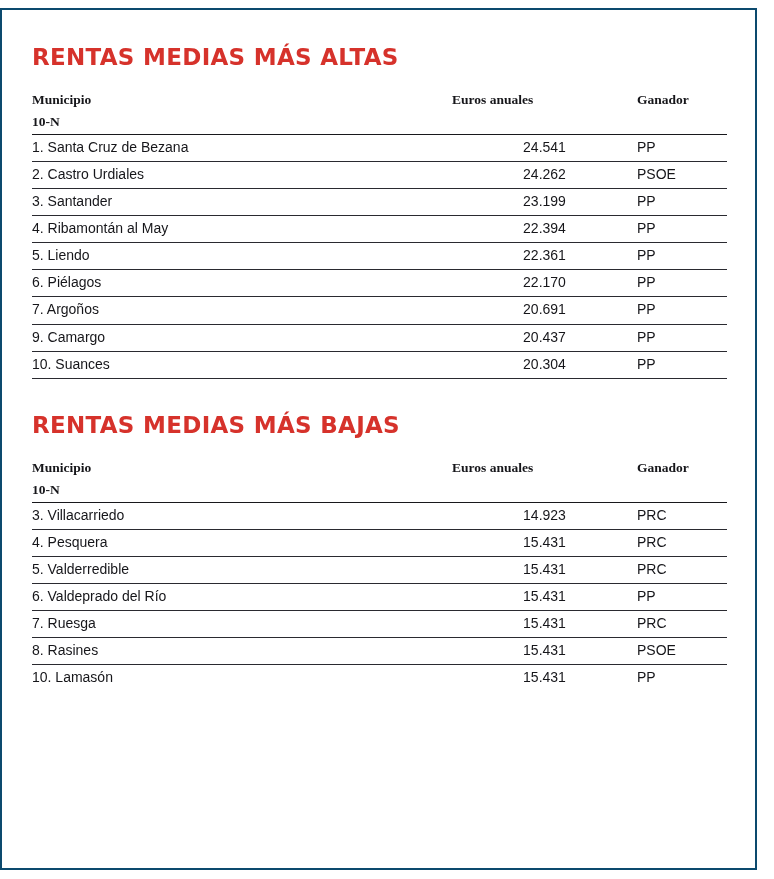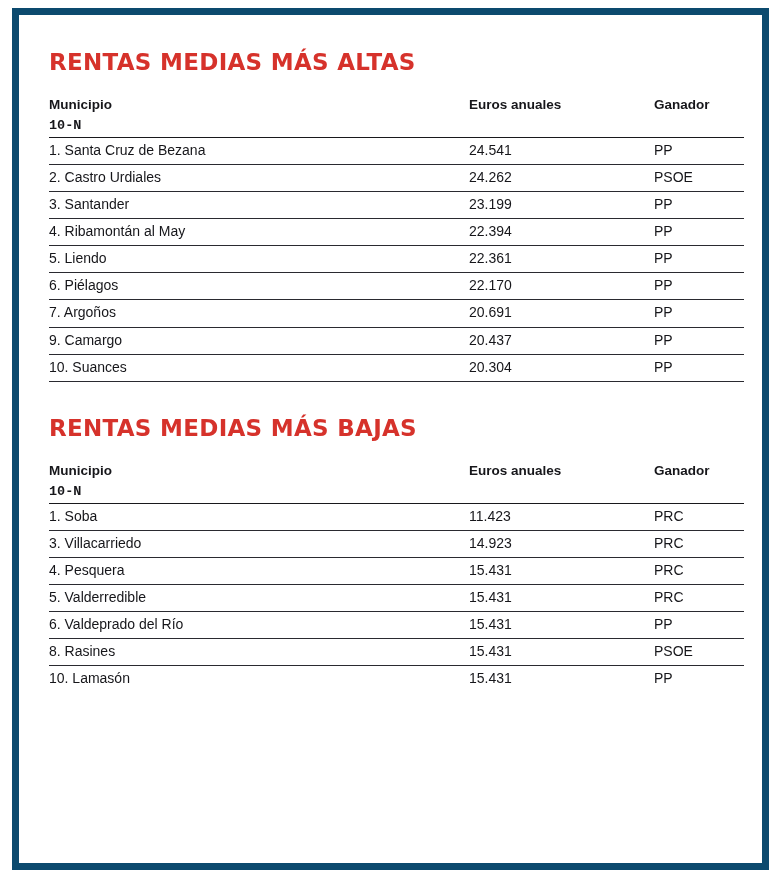--- a/index.html
+++ b/index.html
@@ -9,25 +9,25 @@
   }
   body {
     width: 774px;
     height: 879px;
     font-family: "Liberation Sans", sans-serif;
     -webkit-font-smoothing: antialiased;
   }
 
   .page-frame {
     position: absolute;
-    left: 12px;
+    left: 0;
     top: 8px;
     width: 757px;
     height: 862px;
-    border: 7px solid #0c4a6e;
+    border: 2px solid #0c4a6e;
     background: #ffffff;
     box-sizing: border-box;
     overflow: hidden;
   }
 
   .inner {
     position: absolute;
     left: 30px;
     top: 0px;
     width: 697px;
@@ -51,32 +51,32 @@
     width: 695px;
     margin-top: 22px;
     table-layout: fixed;
   }
 
   table.rank-table col.c-muni  { width: 420px; }
   table.rank-table col.c-euros { width: 185px; }
   table.rank-table col.c-gana  { width: 90px; }
 
   table.rank-table th {
-    font-family: Liberation Sans, sans-serif;
+    font-family: Liberation Serif, serif;
     font-weight: bold;
     font-size: 13.5px;
     color: #16161a;
     text-align: left;
     padding: 0 0 4px 0;
     border: none;
     vertical-align: bottom;
   }
 
   tr.subhead-row td {
-    font-family: Liberation Mono, monospace;
+    font-family: Liberation Serif, serif;
     font-weight: bold;
     font-size: 13.5px;
     color: #16161a;
     padding: 2px 0 4px 0;
     border-bottom: 1.4px solid #18181c;
     border-top: none;
     margin-left: 22px;
   }
 
   tr.data-row td {
@@ -90,21 +90,21 @@
   }
 
   table.no-last-rule tr.data-row:last-child td {
     border-bottom: none;
   }
 
   td.col-euros, th.col-euros { padding-left: 0; }
 
   
   th.col-muni, td.col-muni   { padding-left: 8px; }
-  th.col-euros, td.col-euros { padding-left: 0px; }
+  th.col-euros, td.col-euros { padding-left: 0px; text-align: center; }
   th.col-gana,  td.col-gana  { padding-left: 3px; }
 </style>
 </head>
 <body>
 
 <div class="page-frame">
   <div class="inner">
 
     <h2 class="section-title first">RENTAS MEDIAS MÁS ALTAS</h2>
 
@@ -190,45 +190,45 @@
           <th class="col-gana">Ganador</th>
         </tr>
         <tr class="subhead-row">
           <td class="col-muni">10-N</td>
           <td class="col-euros"></td>
           <td class="col-gana"></td>
         </tr>
       </thead>
       <tbody>
         <tr class="data-row">
-          <td class="col-muni">1. Soba</td>
-          <td class="col-euros">11.423</td>
-          <td class="col-gana">PRC</td>
-        </tr>
-        <tr class="data-row">
           <td class="col-muni">3. Villacarriedo</td>
           <td class="col-euros">14.923</td>
           <td class="col-gana">PRC</td>
         </tr>
         <tr class="data-row">
           <td class="col-muni">4. Pesquera</td>
           <td class="col-euros">15.431</td>
           <td class="col-gana">PRC</td>
         </tr>
         <tr class="data-row">
           <td class="col-muni">5. Valderredible</td>
           <td class="col-euros">15.431</td>
           <td class="col-gana">PRC</td>
         </tr>
         <tr class="data-row">
           <td class="col-muni">6. Valdeprado del Río</td>
           <td class="col-euros">15.431</td>
           <td class="col-gana">PP</td>
         </tr>
         <tr class="data-row">
+          <td class="col-muni">7. Ruesga</td>
+          <td class="col-euros">15.431</td>
+          <td class="col-gana">PRC</td>
+        </tr>
+        <tr class="data-row">
           <td class="col-muni">8. Rasines</td>
           <td class="col-euros">15.431</td>
           <td class="col-gana">PSOE</td>
         </tr>
         <tr class="data-row">
           <td class="col-muni">10. Lamasón</td>
           <td class="col-euros">15.431</td>
           <td class="col-gana">PP</td>
         </tr>
       </tbody>

